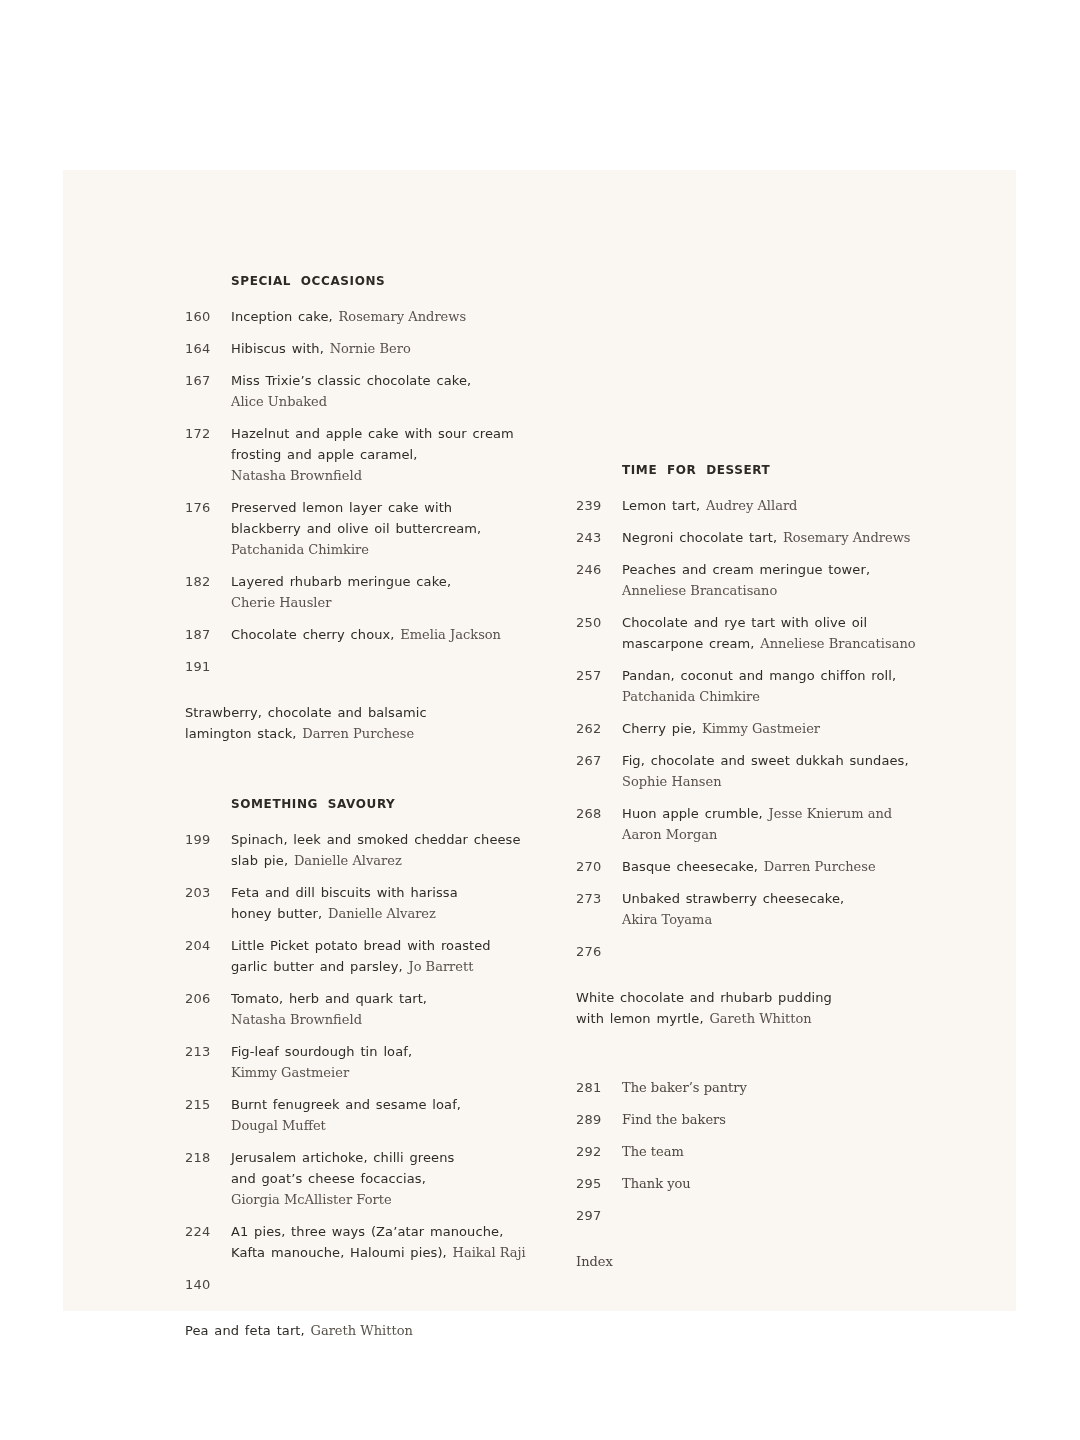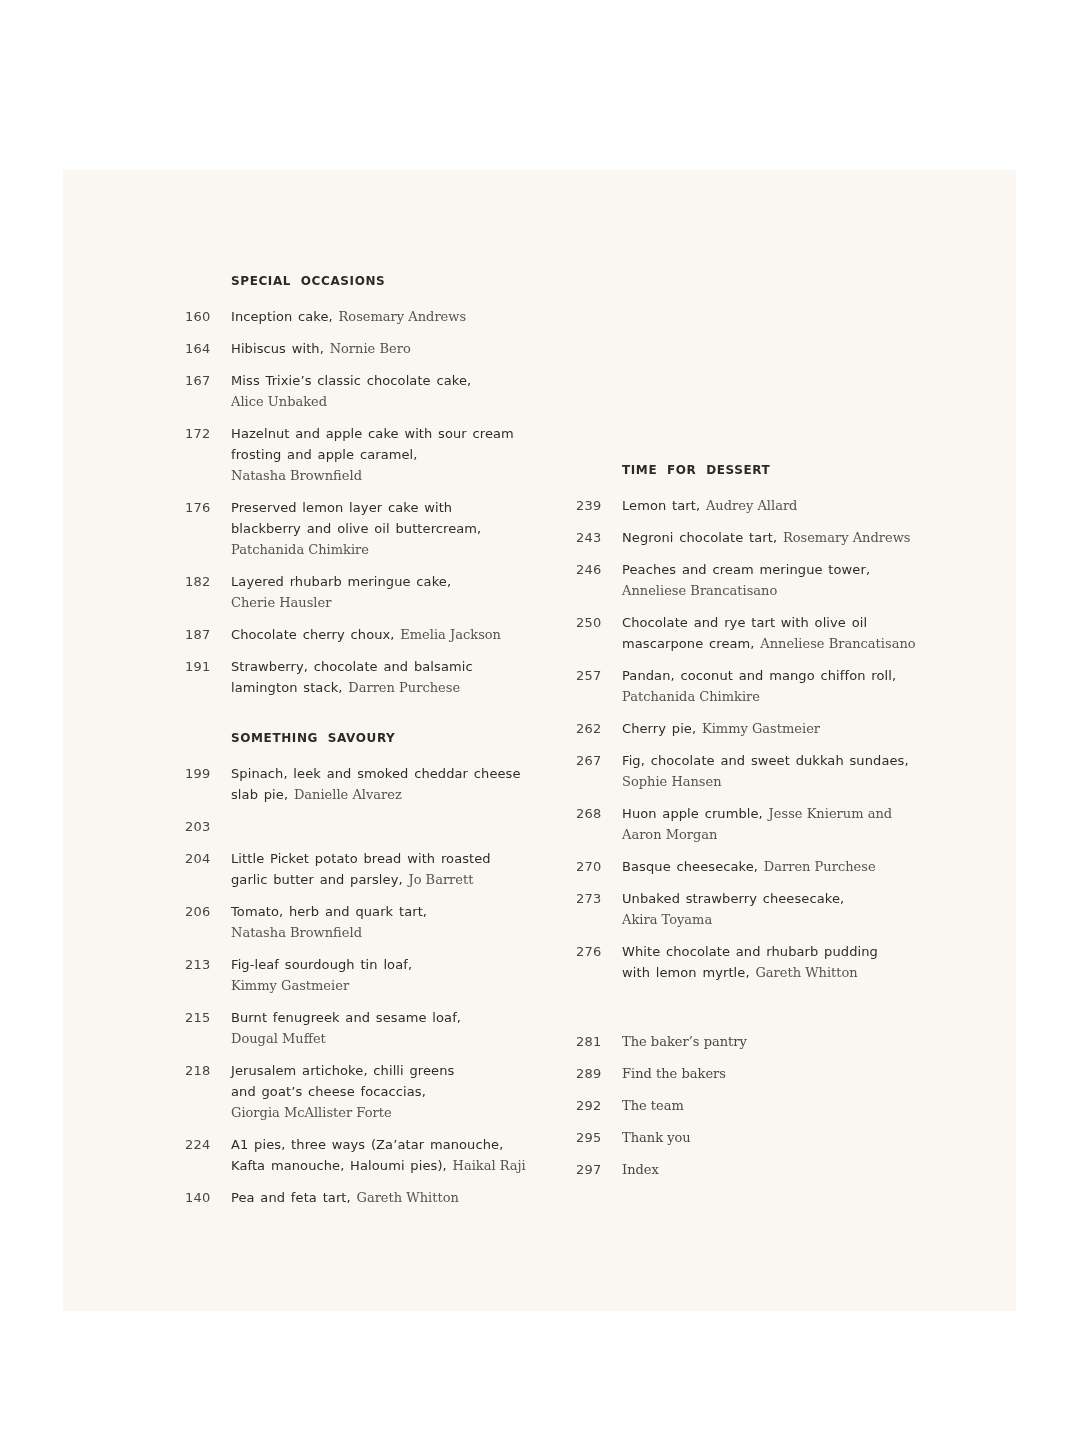--- a/index.html
+++ b/index.html
@@ -21,42 +21,42 @@
     top: 170px;
     width: 953px;
     height: 1141px;
     background: var(--card-bg, #faf6f1);
   }
   .col { position: absolute; }
   .col-left  { left: 122px; top: 99px;  width: 402px; }
   .col-right { left: 513px; top: 288px; width: 387px; }
 
   .section { margin: 0; }
-  .col-left  .section + .section { margin-top: 28px; }
+  .col-left  .section + .section { margin-top: 48px; }
   .col-right .section + .section { margin-top: 48px; }
 
   .section-title {
     margin: 0 0 13px 46px;
     font-family: "DejaVu Sans", sans-serif;
     font-size: 12px;
     line-height: 24px;
     font-weight: 700;
     letter-spacing: 0.6px;
     word-spacing: 5px;
     color: var(--heading, #2d2a26);
   }
 
   .entry {
     display: flex;
     align-items: flex-start;
     margin-bottom: 11px;
     font-size: 13px;
     line-height: 21px;
   }
-  .entry:last-child { margin-bottom: 0; }
+  .entry:last-child { margin-bottom: 0; flex-direction: column; }
   .num {
     flex: 0 0 46px;
     width: 46px;
     font-family: "DejaVu Sans", sans-serif;
     color: var(--number, #4a4540);
     letter-spacing: 0.2px;
   }
   .entry-text { flex: 1; }
 
   .t-sans {
@@ -116,20 +116,21 @@
           </div>
         </div>
         <div class="section">
           <h2 class="section-title">SOMETHING SAVOURY</h2>
           <div class="entry">
             <span class="num">199</span>
             <div class="entry-text"><span class="t-sans">Spinach, leek and smoked cheddar cheese<br>slab pie, </span><span class="t-serif">Danielle Alvarez</span></div>
           </div>
           <div class="entry">
             <span class="num">203</span>
+            <div class="entry-text"><span class="t-sans">Feta and dill biscuits with harissa<br>honey butter, </span><span class="t-serif">Danielle Alvarez</span></div>
           </div>
           <div class="entry">
             <span class="num">204</span>
             <div class="entry-text"><span class="t-sans">Little Picket potato bread with roasted<br>garlic butter and parsley, </span><span class="t-serif">Jo Barrett</span></div>
           </div>
           <div class="entry">
             <span class="num">206</span>
             <div class="entry-text"><span class="t-sans">Tomato, herb and quark tart,<br></span><span class="t-serif">Natasha Brownfield</span></div>
           </div>
           <div class="entry">

